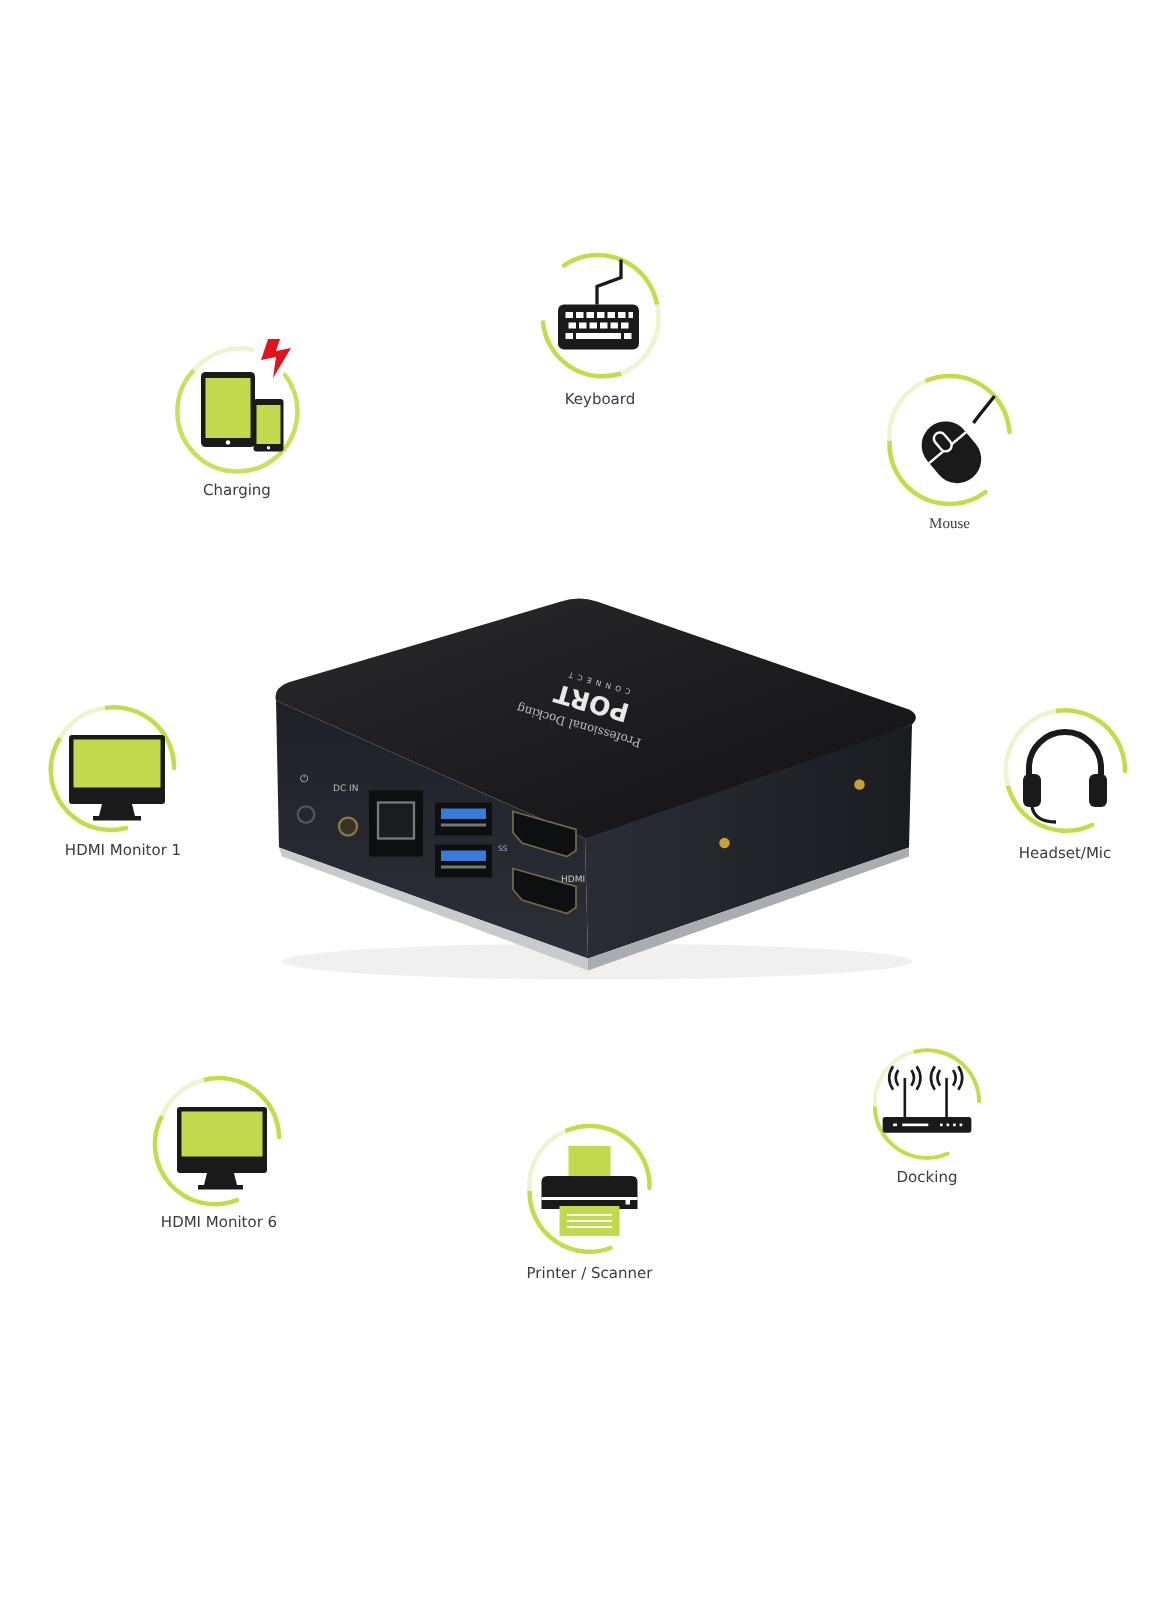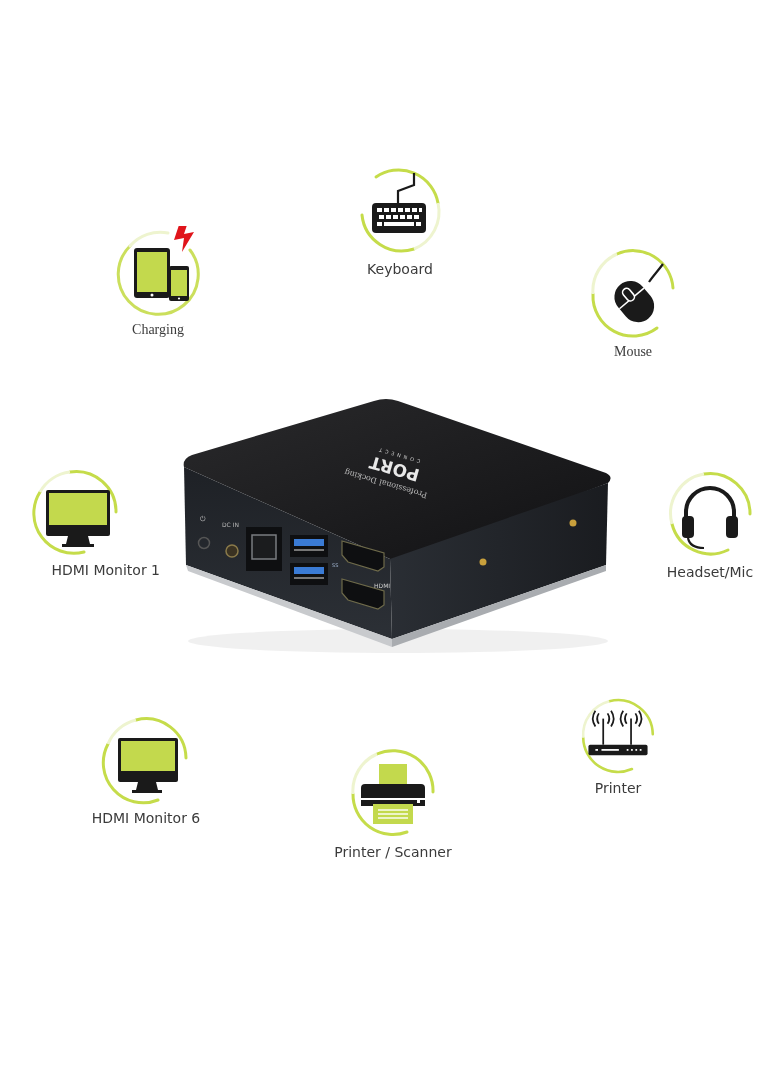--- a/index.html
+++ b/index.html
@@ -4,29 +4,29 @@
 <style>
   html, body { margin: 0; padding: 0; }
   body {
     width: 783px; height: 1080px; background: #ffffff; position: relative; overflow: hidden;
     font-family: "DejaVu Sans", "Liberation Sans", sans-serif; color: #3a3a3a;
   }
   .feature { position: absolute; width: 160px; text-align: center; }
   .feature .ring { position: relative; width: 92px; height: 92px; margin: 0 auto; }
   .feature .ring svg.arc { position: absolute; left: 0; top: 0; }
   .feature .glyph { position: absolute; left: 0; top: 0; width: 92px; height: 92px; }
-  .feature .label { display: block; font-size: 14px; margin-top: 4px; color: #3b3b3b; white-space: nowrap; }
+  .feature .label { display: block; font-size: 10px; margin-top: 4px; color: #3b3b3b; white-space: nowrap; }
 
   
   .device { position: absolute; left: 178px; top: 395px; width: 440px; height: 260px; }
 </style>
 </head>
 <body>
 
-<div class="feature" style="left:78px; top:226px;font-family:Liberation Serif, serif;">
+<div class="feature" style="left:78px; top:226px;">
   <div class="ring">
     <svg class="arc" width="92" height="92" viewBox="0 0 92 92">
       <path d="M18 20 A40 40 0 1 0 78 24" fill="none" stroke="#c5dc4a" stroke-width="3" stroke-linecap="round" opacity="0.9"></path>
       <path d="M18 20 A40 40 0 0 1 56 7" fill="none" stroke="#eef4cf" stroke-width="3" stroke-linecap="round"></path>
     </svg>
     <svg class="glyph" viewBox="0 0 92 92">
       <rect x="22" y="22" width="36" height="50" rx="3" fill="#1a1a1a"></rect>
       <rect x="25" y="26" width="30" height="40" fill="#c3d94d"></rect>
       <circle cx="40" cy="69" r="1.5" fill="#fff"></circle>
       <rect x="57" y="40" width="20" height="35" rx="2" fill="#1a1a1a"></rect>
@@ -97,21 +97,21 @@
       <path d="M10 26 A40 40 0 0 0 54 86" fill="none" stroke="#c5dc4a" stroke-width="3" stroke-linecap="round"></path>
       <path d="M10 26 A40 40 0 0 1 40 6" fill="none" stroke="#eef4cf" stroke-width="3"></path>
     </svg>
     <svg class="glyph" viewBox="0 0 92 92">
       <rect x="16" y="24" width="64" height="46" rx="2" fill="#1a1a1a"></rect>
       <rect x="19" y="27" width="58" height="32" fill="#c3d94d"></rect>
       <polygon points="38,70 58,70 60,78 36,78" fill="#1a1a1a"></polygon>
       <rect x="32" y="78" width="32" height="3" fill="#1a1a1a"></rect>
     </svg>
   </div>
-  <span class="label" style="text-align:right; margin-left:4px;">HDMI Monitor 1</span>
+  <span class="label" style="text-align:center; margin-left:4px;">HDMI Monitor 1</span>
 </div>
 
 <div class="feature" style="left:630px; top:468px;">
   <div class="ring">
     <svg class="arc" width="92" height="92" viewBox="0 0 92 92">
       <path d="M40 6 A40 40 0 0 1 86 46" fill="none" stroke="#c5dc4a" stroke-width="3" stroke-linecap="round"></path>
       <path d="M8 56 A40 40 0 0 0 64 82" fill="none" stroke="#c5dc4a" stroke-width="3" stroke-linecap="round"></path>
       <path d="M8 56 A40 40 0 0 1 40 6" fill="none" stroke="#eef4cf" stroke-width="3"></path>
     </svg>
     <svg class="glyph" viewBox="0 0 92 92">
@@ -188,21 +188,21 @@
       <rect x="20" y="61" width="3" height="2" fill="#fff"></rect>
       <rect x="27" y="61" width="20" height="2" fill="#fff"></rect>
       <g fill="#fff">
           <rect x="56" y="61" width="2" height="2"></rect>
           <rect x="61" y="61" width="2" height="2"></rect>
           <rect x="66" y="61" width="2" height="2"></rect>
           <rect x="71" y="61" width="2" height="2"></rect>
         </g>
     </svg>
   </div>
-  <span class="label">Printer</span>
+  <span class="label">Docking</span>
 </div>
 
 <div class="device">
   <svg width="440" height="260" viewBox="0 0 440 260">
     <defs>
       <linearGradient id="topG" x1="0" y1="0" x2="1" y2="1">
         <stop offset="0" stop-color="#2a2a2c"></stop>
           <stop offset="1" stop-color="#111113"></stop>
       </linearGradient>
       <linearGradient id="frontG" x1="0" y1="0" x2="0" y2="1">

